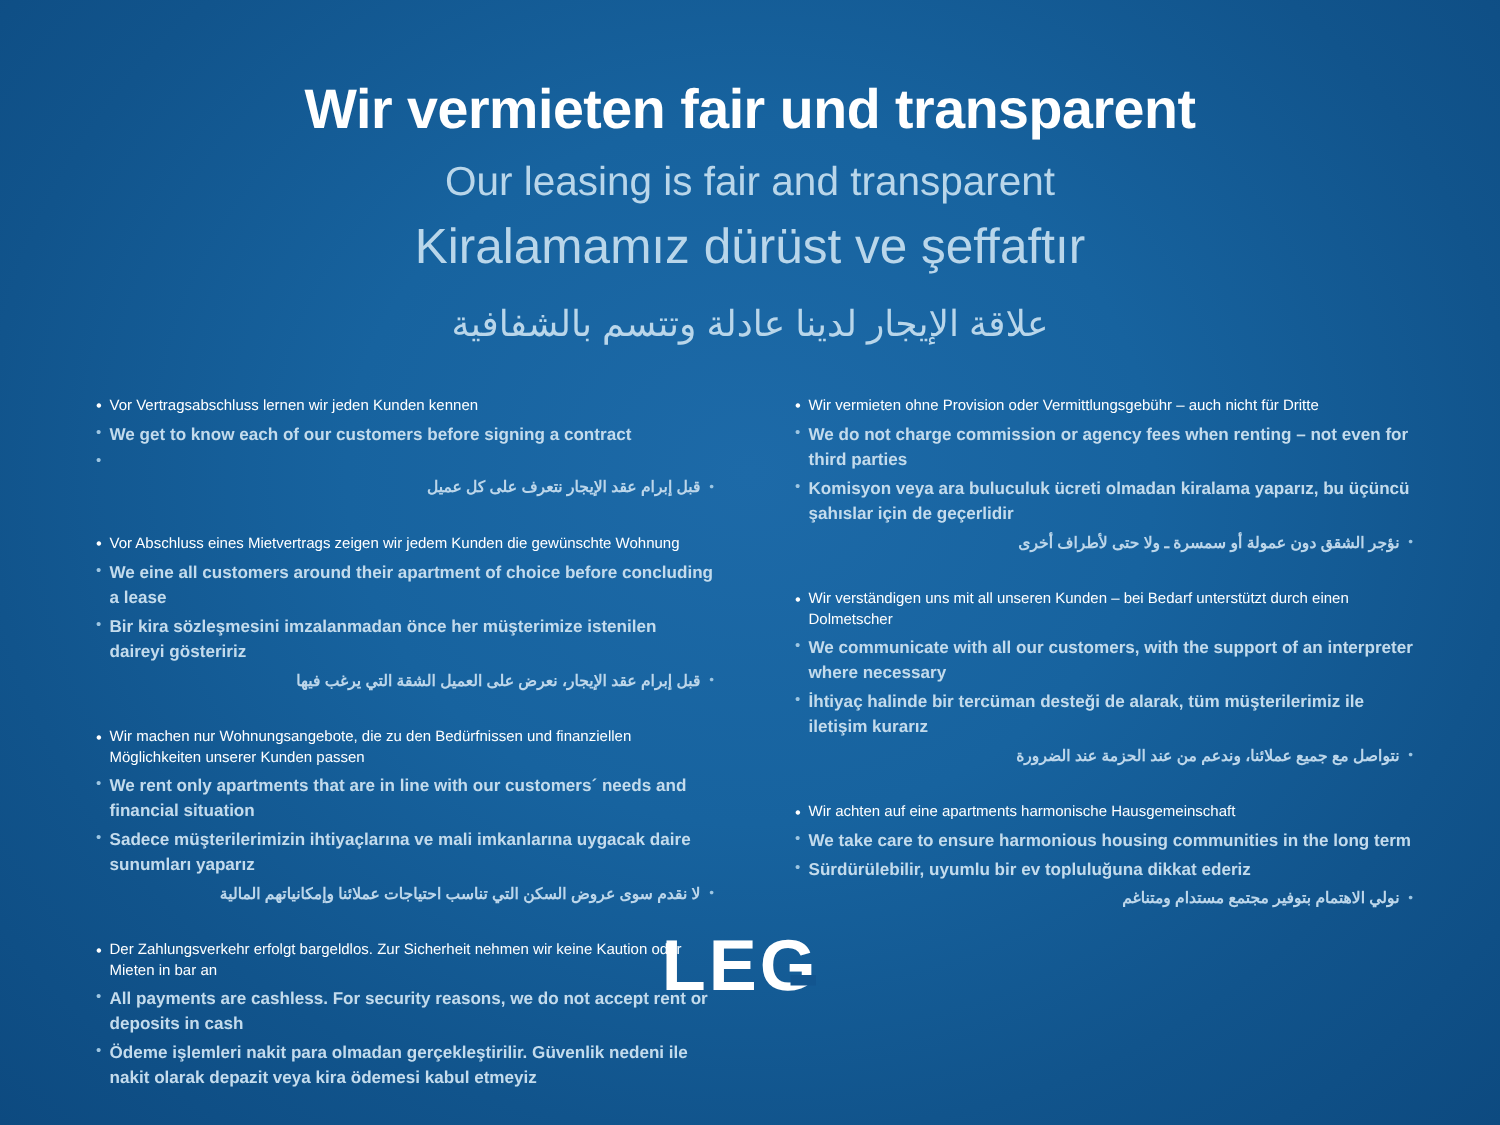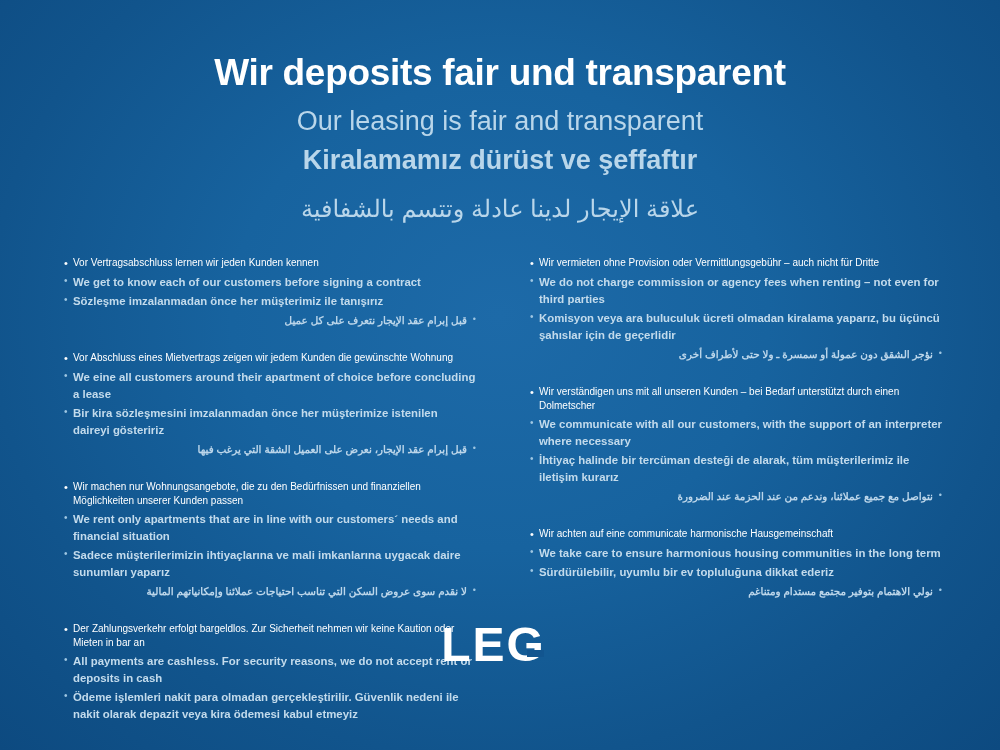--- a/index.html
+++ b/index.html
@@ -32,25 +32,25 @@
     line-height: 1.15;
   }
   .h-en {
     font-size: 27px;
     color: #b9d6ea;
     line-height: 1.3;
     margin-top: 9px;
     font-weight: 400;
   }
   .h-tr {
-    font-size: 27px;
+    font-size: 33px;
     color: #b9d6ea;
     line-height: 1.3;
     margin-top: 4px;
-    font-weight: 700;
+    font-weight: 400;
   }
   .h-ar {
     font-size: 24px;
     color: #b9d6ea;
     line-height: 1.3;
     margin-top: 15px;
     direction: rtl;
     font-weight: 400;
   }
   .columns {
@@ -139,42 +139,41 @@
     height: 7px;
     background: #12558f;
   }
 </style>
 </head>
 <body>
 
 <div class="poster">
 
   <div class="headings">
-    <div class="h-de">Wir deposits fair und transparent</div>
+    <div class="h-de">Wir vermieten fair und transparent</div>
     <div class="h-en">Our leasing is fair and transparent</div>
     <div class="h-tr">Kiralamamız dürüst ve şeffaftır</div>
     <div class="h-ar">علاقة الإيجار لدينا عادلة وتتسم بالشفافية</div>
   </div>
 
   <div class="columns">
 
     <div class="col left">
 
       <div class="block">
         <div class="line">
           <span class="bullet">•</span>
           <span class="txt-de">Vor Vertragsabschluss lernen wir jeden Kunden kennen</span>
         </div>
         <div class="line sub-row">
           <span class="bullet sub">•</span>
           <span class="txt-sub">We get to know each of our customers before signing a contract</span>
         </div>
         <div class="line sub-row">
           <span class="bullet sub">•</span>
-          <span class="txt-sub">Sözleşme imzalanmadan önce her müşterimiz ile tanışırız</span>
         </div>
         <div class="line ar-row">
           <span class="bullet">•</span>
           <span class="txt-sub">قبل إبرام عقد الإيجار نتعرف على كل عميل</span>
         </div>
       </div>
 
       <div class="block">
         <div class="line">
           <span class="bullet">•</span>
@@ -267,21 +266,21 @@
         </div>
         <div class="line ar-row">
           <span class="bullet">•</span>
           <span class="txt-sub">نتواصل مع جميع عملائنا، وندعم من عند الحزمة عند الضرورة</span>
         </div>
       </div>
 
       <div class="block">
         <div class="line">
           <span class="bullet">•</span>
-          <span class="txt-de">Wir achten auf eine communicate harmonische Hausgemeinschaft</span>
+          <span class="txt-de">Wir achten auf eine apartments harmonische Hausgemeinschaft</span>
         </div>
         <div class="line sub-row">
           <span class="bullet sub">•</span>
           <span class="txt-sub">We take care to ensure harmonious housing communities in the long term</span>
         </div>
         <div class="line sub-row">
           <span class="bullet sub">•</span>
           <span class="txt-sub">Sürdürülebilir, uyumlu bir ev topluluğuna dikkat ederiz</span>
         </div>
         <div class="line ar-row">

